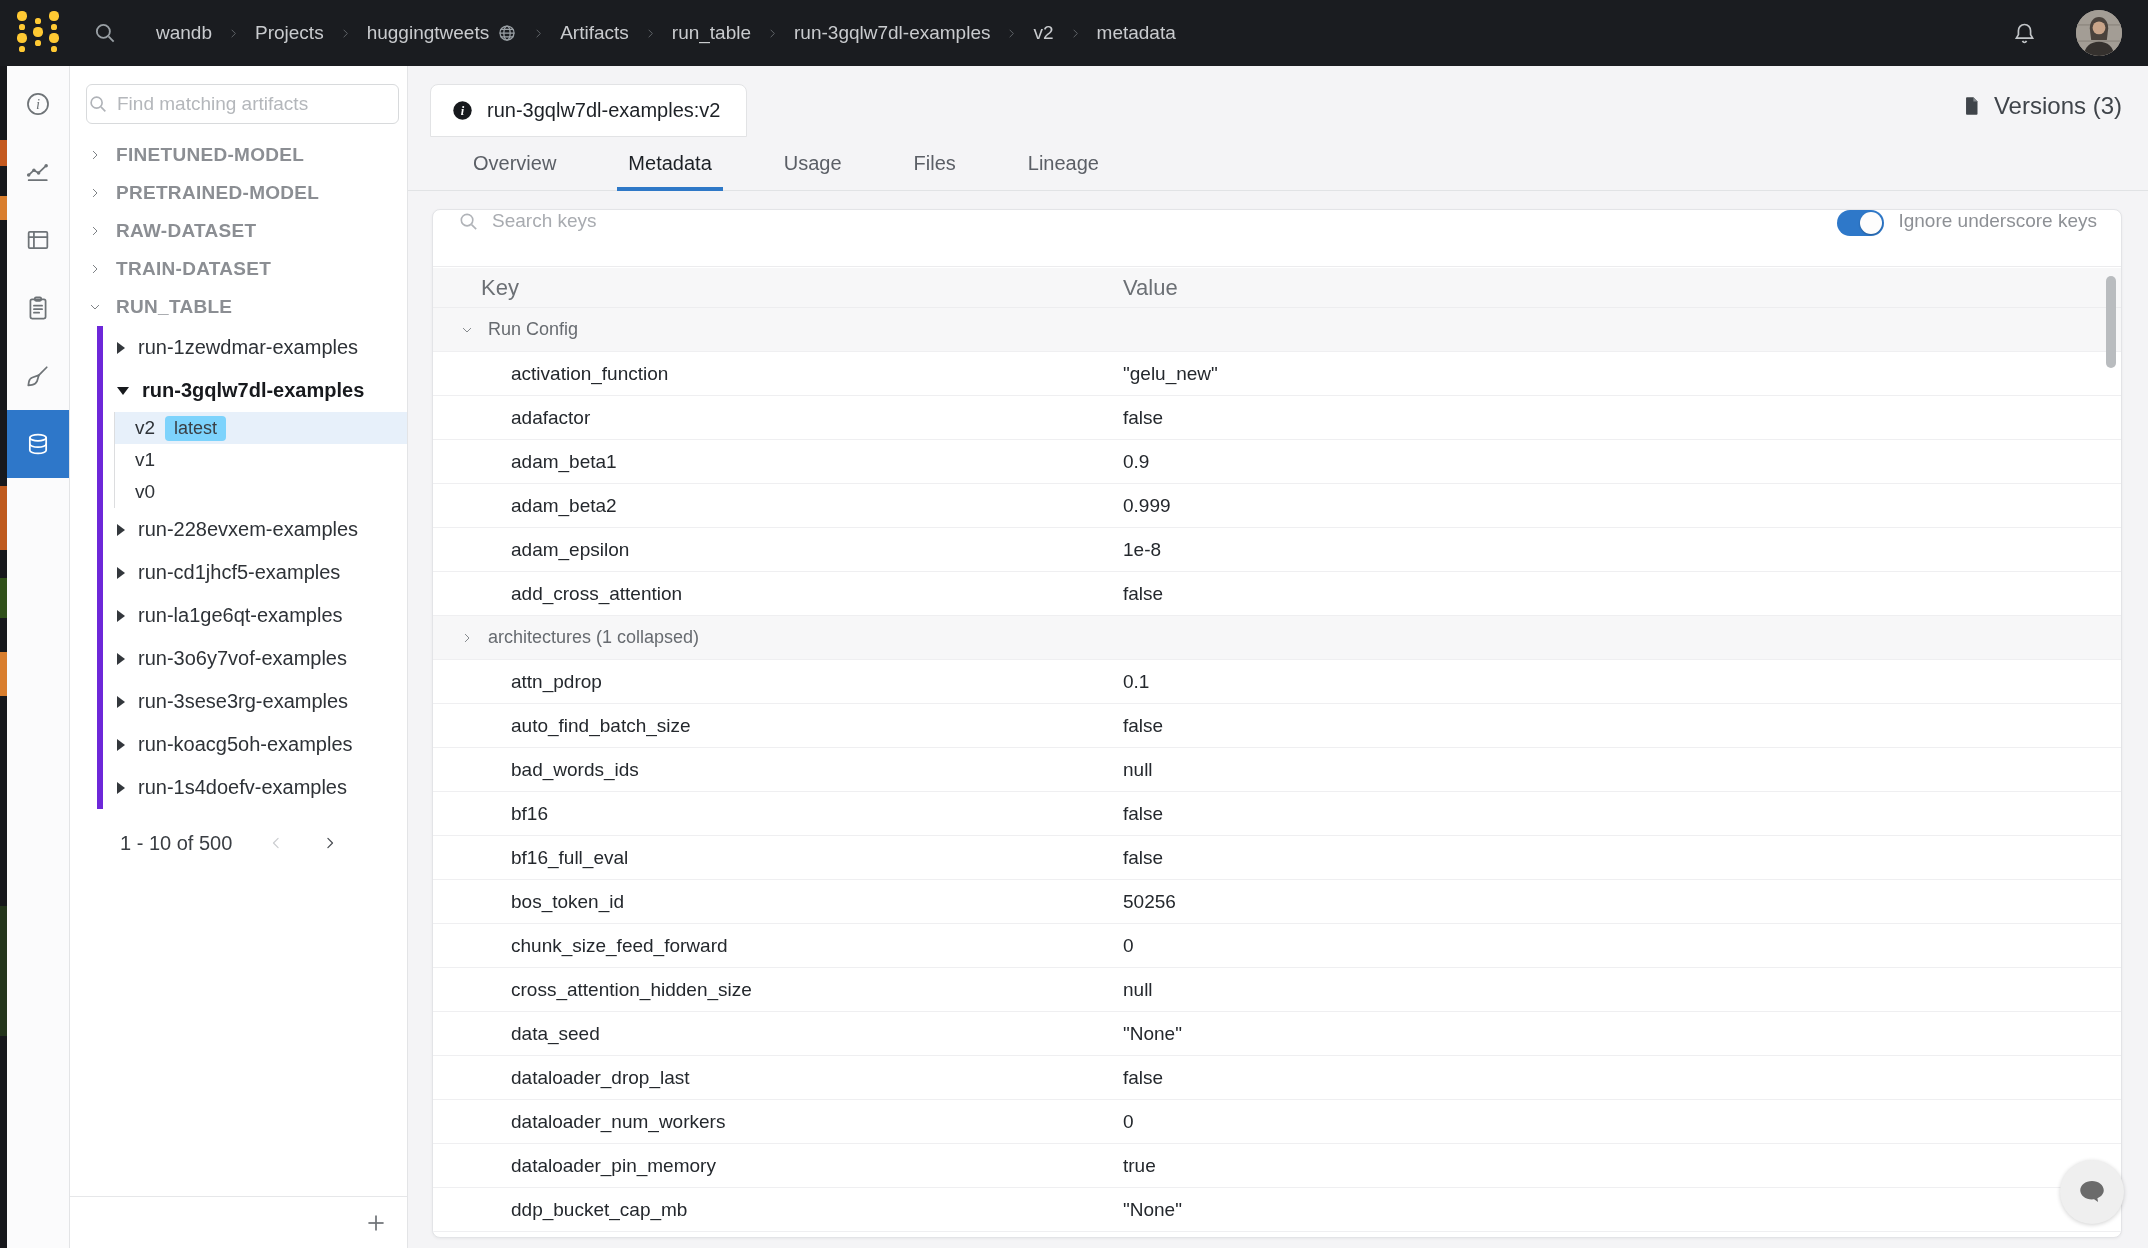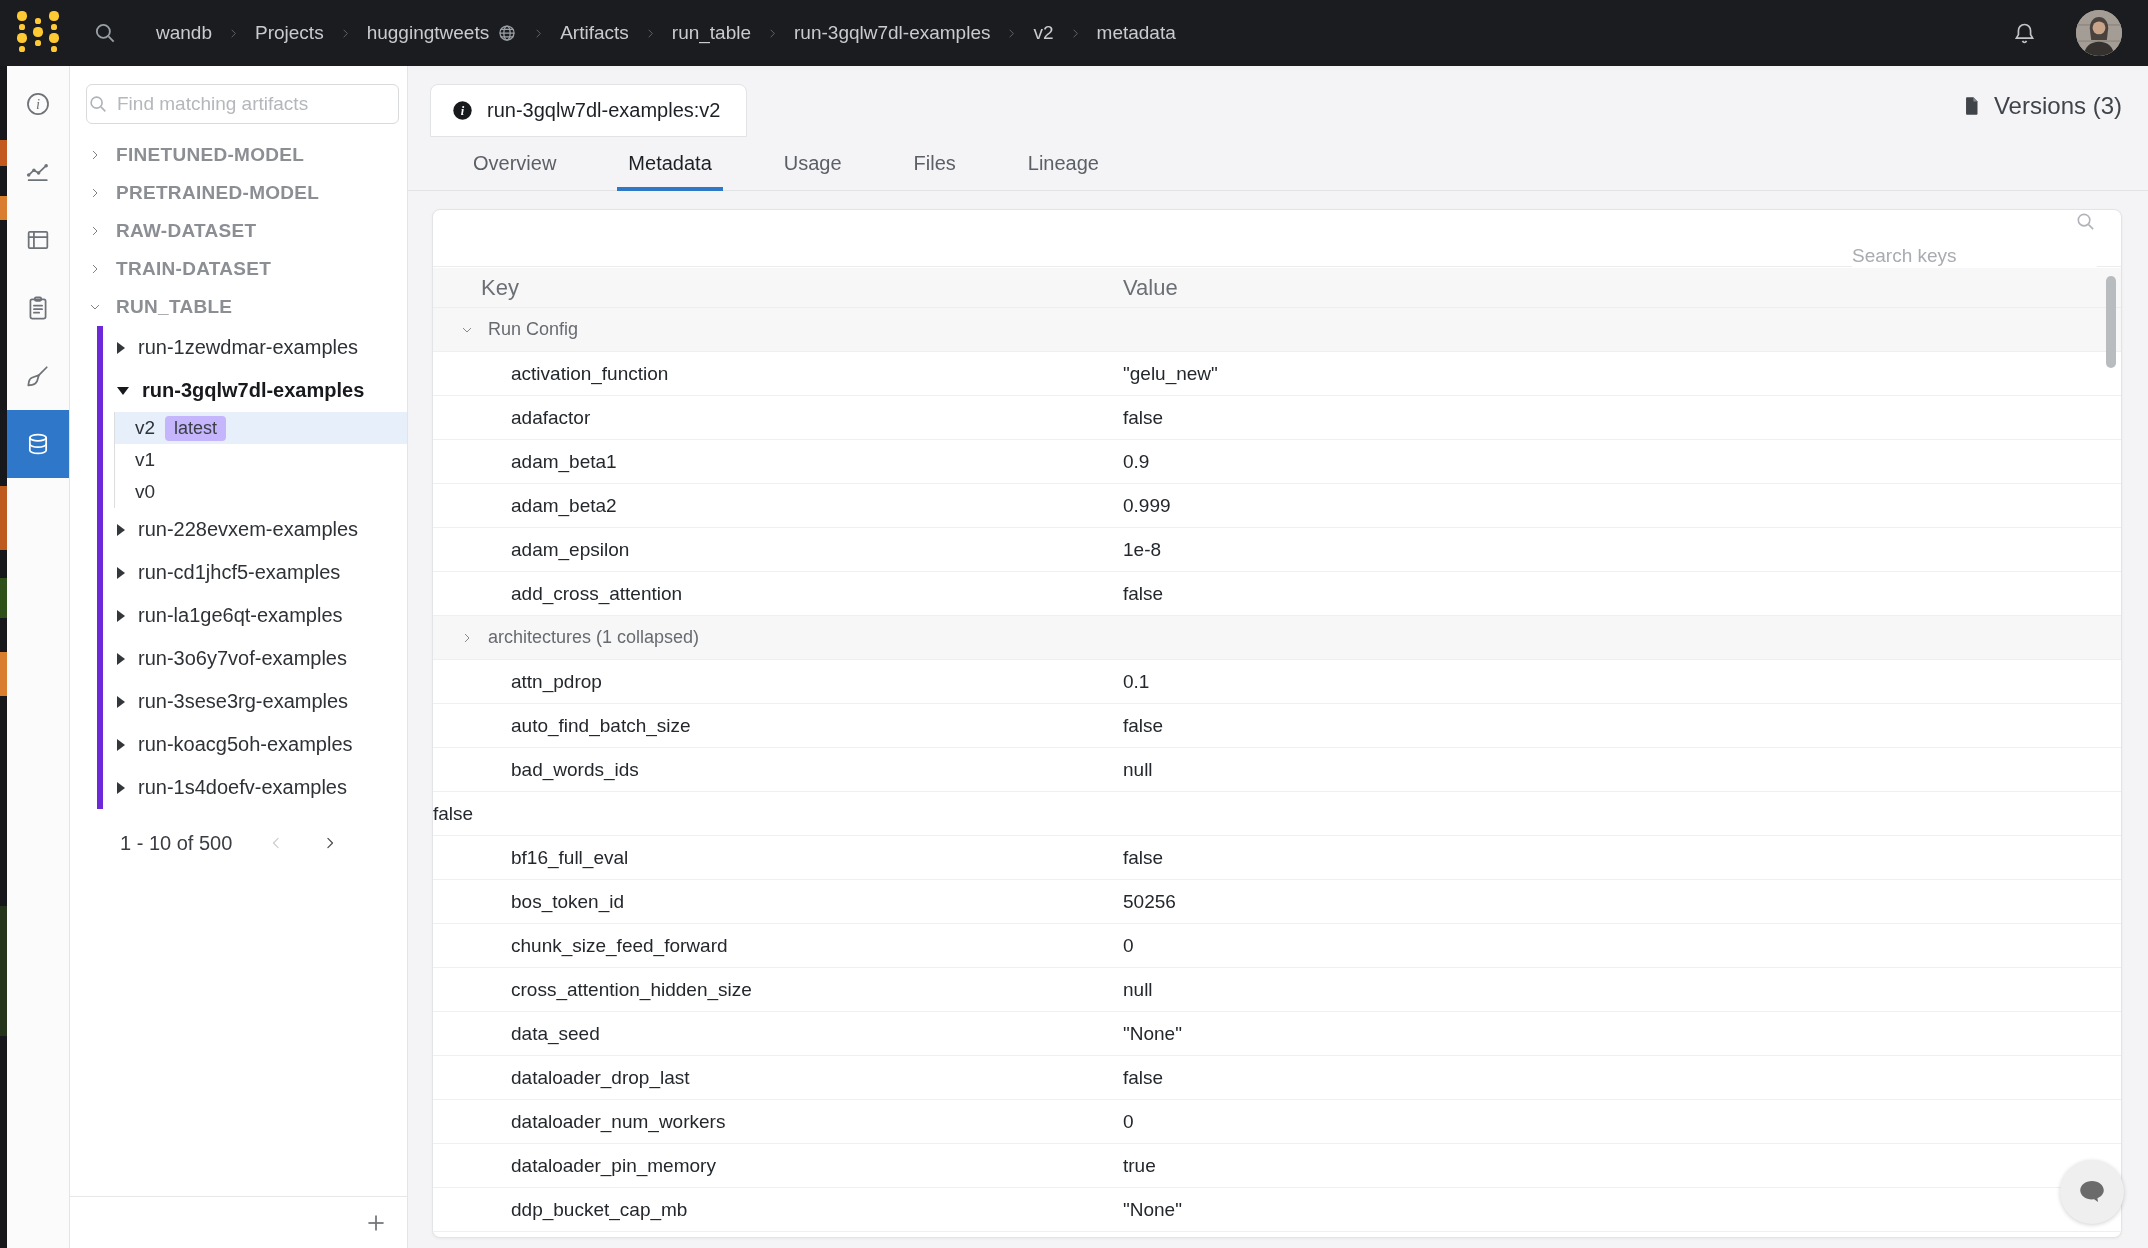--- a/index.html
+++ b/index.html
@@ -53,21 +53,21 @@
     font-size:20px; color:#2e3237; cursor:pointer; }
   .run-item.expanded { font-weight:bold; color:#17191d; }
   .tri-right { width:0; height:0; border-top:6px solid transparent; border-bottom:6px solid transparent;
     border-left:8px solid #33373c; }
   .tri-down { width:0; height:0; border-left:6px solid transparent; border-right:6px solid transparent;
     border-top:8px solid #17191d; }
   .versions { margin-left:11px; border-left:1px solid #dcdddf; }
   .version-row { height:32px; display:flex; align-items:center; padding-left:20px;
     font-size:19px; color:#2f3338; cursor:pointer; }
   .version-row.selected { background:#e7f0fa; }
-  .tag-pill { background:#c4b5fd; border-radius:4px; padding:2px 9px; margin-left:10px;
+  .tag-pill { background:#7dd3fc; border-radius:4px; padding:2px 9px; margin-left:10px;
     font-size:18px; color:#3a3e43; }
   .pagination { margin-top:14px; height:40px; display:flex; align-items:center; padding-left:50px;
     font-size:20px; color:#3a3e43; gap:34px; }
   .pg-btn { cursor:pointer; display:flex; }
   .pg-prev { color:#ccced1; }
   .pg-next { color:#4a4e53; }
   .tree-footer { position:absolute; bottom:0; left:0; right:0; height:52px; border-top:1px solid #e6e7e9;
     display:flex; align-items:center; justify-content:flex-end; padding-right:18px; }
   .plus-btn { color:#6f7377; cursor:pointer; }
 
@@ -85,22 +85,22 @@
   .tab.active { color:#1c2025; }
   .tab.active::after { content:""; position:absolute; left:-8px; right:-8px; bottom:-1px; height:4px;
     background:#2e78c7; }
   .versions-btn { position:absolute; top:26px; right:26px; display:flex; align-items:center; gap:11px;
     font-size:24px; color:#3f444a; cursor:pointer; }
 
   
   .card { position:absolute; left:24px; right:26px; top:143px; bottom:10px;
     background:#fff; border:1px solid #e3e4e7; border-radius:8px;
     box-shadow:0 1px 3px rgba(0,0,0,.05); overflow:hidden; }
-  .key-search { height:57px; display:flex; align-items:flex-end; padding:0 24px; gap:12px;
-    border-bottom:1px solid #ececee;flex-direction:column; }
+  .key-search { height:57px; display:flex; align-items:flex-start; padding:0 24px; gap:12px;
+    border-bottom:1px solid #ececee; }
   .key-search input { border:none; outline:none; flex:1; font-size:19px;
     font-family:"Liberation Sans",sans-serif; color:#33373d; }
   .key-search input::placeholder { color:#a8abb0; }
   .search-glyph { color:#b0b3b8; }
   .toggle { width:47px; height:26px; border-radius:13px; background:#2e78c9; position:relative;
     cursor:pointer; flex:0 0 auto; }
   .toggle .knob { position:absolute; top:2px; right:2px; width:22px; height:22px; border-radius:50%;
     background:#fdfdfd; box-shadow:0 1px 2px rgba(0,0,0,.25); }
   .toggle-label { font-size:19px; color:#8d9095; margin-left:2px; }
   .table-scroll { position:absolute; left:0; right:0; top:58px; bottom:0; overflow:hidden; }
@@ -509,20 +509,21 @@
           </div>
           <div class="trow">
             <div class="c1">auto_find_batch_size</div>
             <div class="c2">false</div>
           </div>
           <div class="trow">
             <div class="c1">bad_words_ids</div>
             <div class="c2">null</div>
           </div>
           <div class="trow">
+            <div class="c1">bf16</div>
             <div class="c2">false</div>
           </div>
           <div class="trow">
             <div class="c1">bf16_full_eval</div>
             <div class="c2">false</div>
           </div>
           <div class="trow">
             <div class="c1">bos_token_id</div>
             <div class="c2">50256</div>
           </div>

